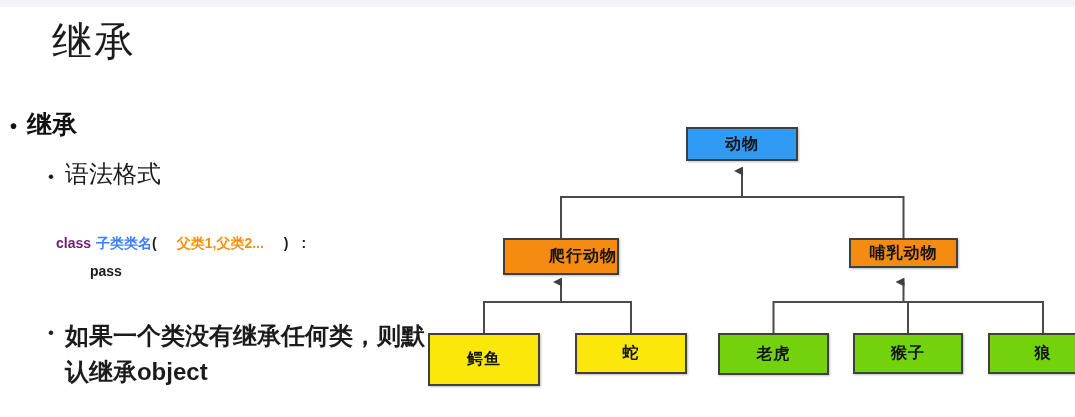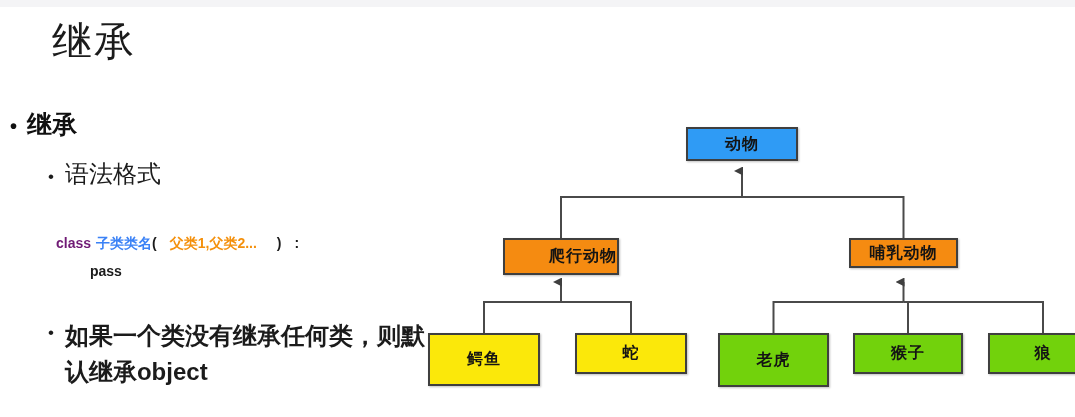--- a/index.html
+++ b/index.html
@@ -82,21 +82,21 @@
   }
   .code-line-1 { line-height: 19px; }
   .code-line-2 {
     line-height: 19px;
     padding-left: 34px;
     margin-top: 9px;
   }
   .tok-kw     { color: #701a75; }
   .tok-cls    { color: #3b82f6; }
   .tok-paren  { color: #1b1b1b; }
-  .tok-args   { color: #f4900c; }
+  .tok-args   { color: #f4900c; margin-left: 7px; }
   .tok-colon  { color: #1b1b1b; }
   .tok-pass   { color: #1b1b1b; }
   .sp-sm { display:inline-block; width:5px; }
   .sp-md { display:inline-block; width:13px; }
   .sp-lg { display:inline-block; width:20px; }
 
   .bullet-l2b {
     position: absolute;
     left: 48px;
     top: 318px;
@@ -204,21 +204,21 @@
       </div>
       <div class="node-box" style="left: 449px; top: 138px; width: 109px; height: 30px; background: rgb(245, 139, 17);">
         <span>哺乳动物</span>
       </div>
       <div class="node-box" style="left: 28px; top: 233px; width: 112px; height: 53px; background: rgb(251, 232, 10);">
         <span>鳄鱼</span>
       </div>
       <div class="node-box" style="left: 175px; top: 233px; width: 112px; height: 41px; background: rgb(251, 232, 10);">
         <span>蛇</span>
       </div>
-      <div class="node-box" style="left: 318px; top: 233px; width: 111px; height: 54px; background: rgb(114, 210, 12); text-align: center;">
+      <div class="node-box" style="left: 318px; top: 233px; width: 111px; height: 42px; background: rgb(114, 210, 12); text-align: center;">
         <span>老虎</span>
       </div>
       <div class="node-box" style="left: 453px; top: 233px; width: 110px; height: 41px; background: rgb(114, 210, 12);">
         <span>猴子</span>
       </div>
       <div class="node-box" style="left: 588px; top: 233px; width: 110px; height: 41px; background: rgb(114, 210, 12);">
         <span>狼</span>
       </div>
     </div>
 </div>

